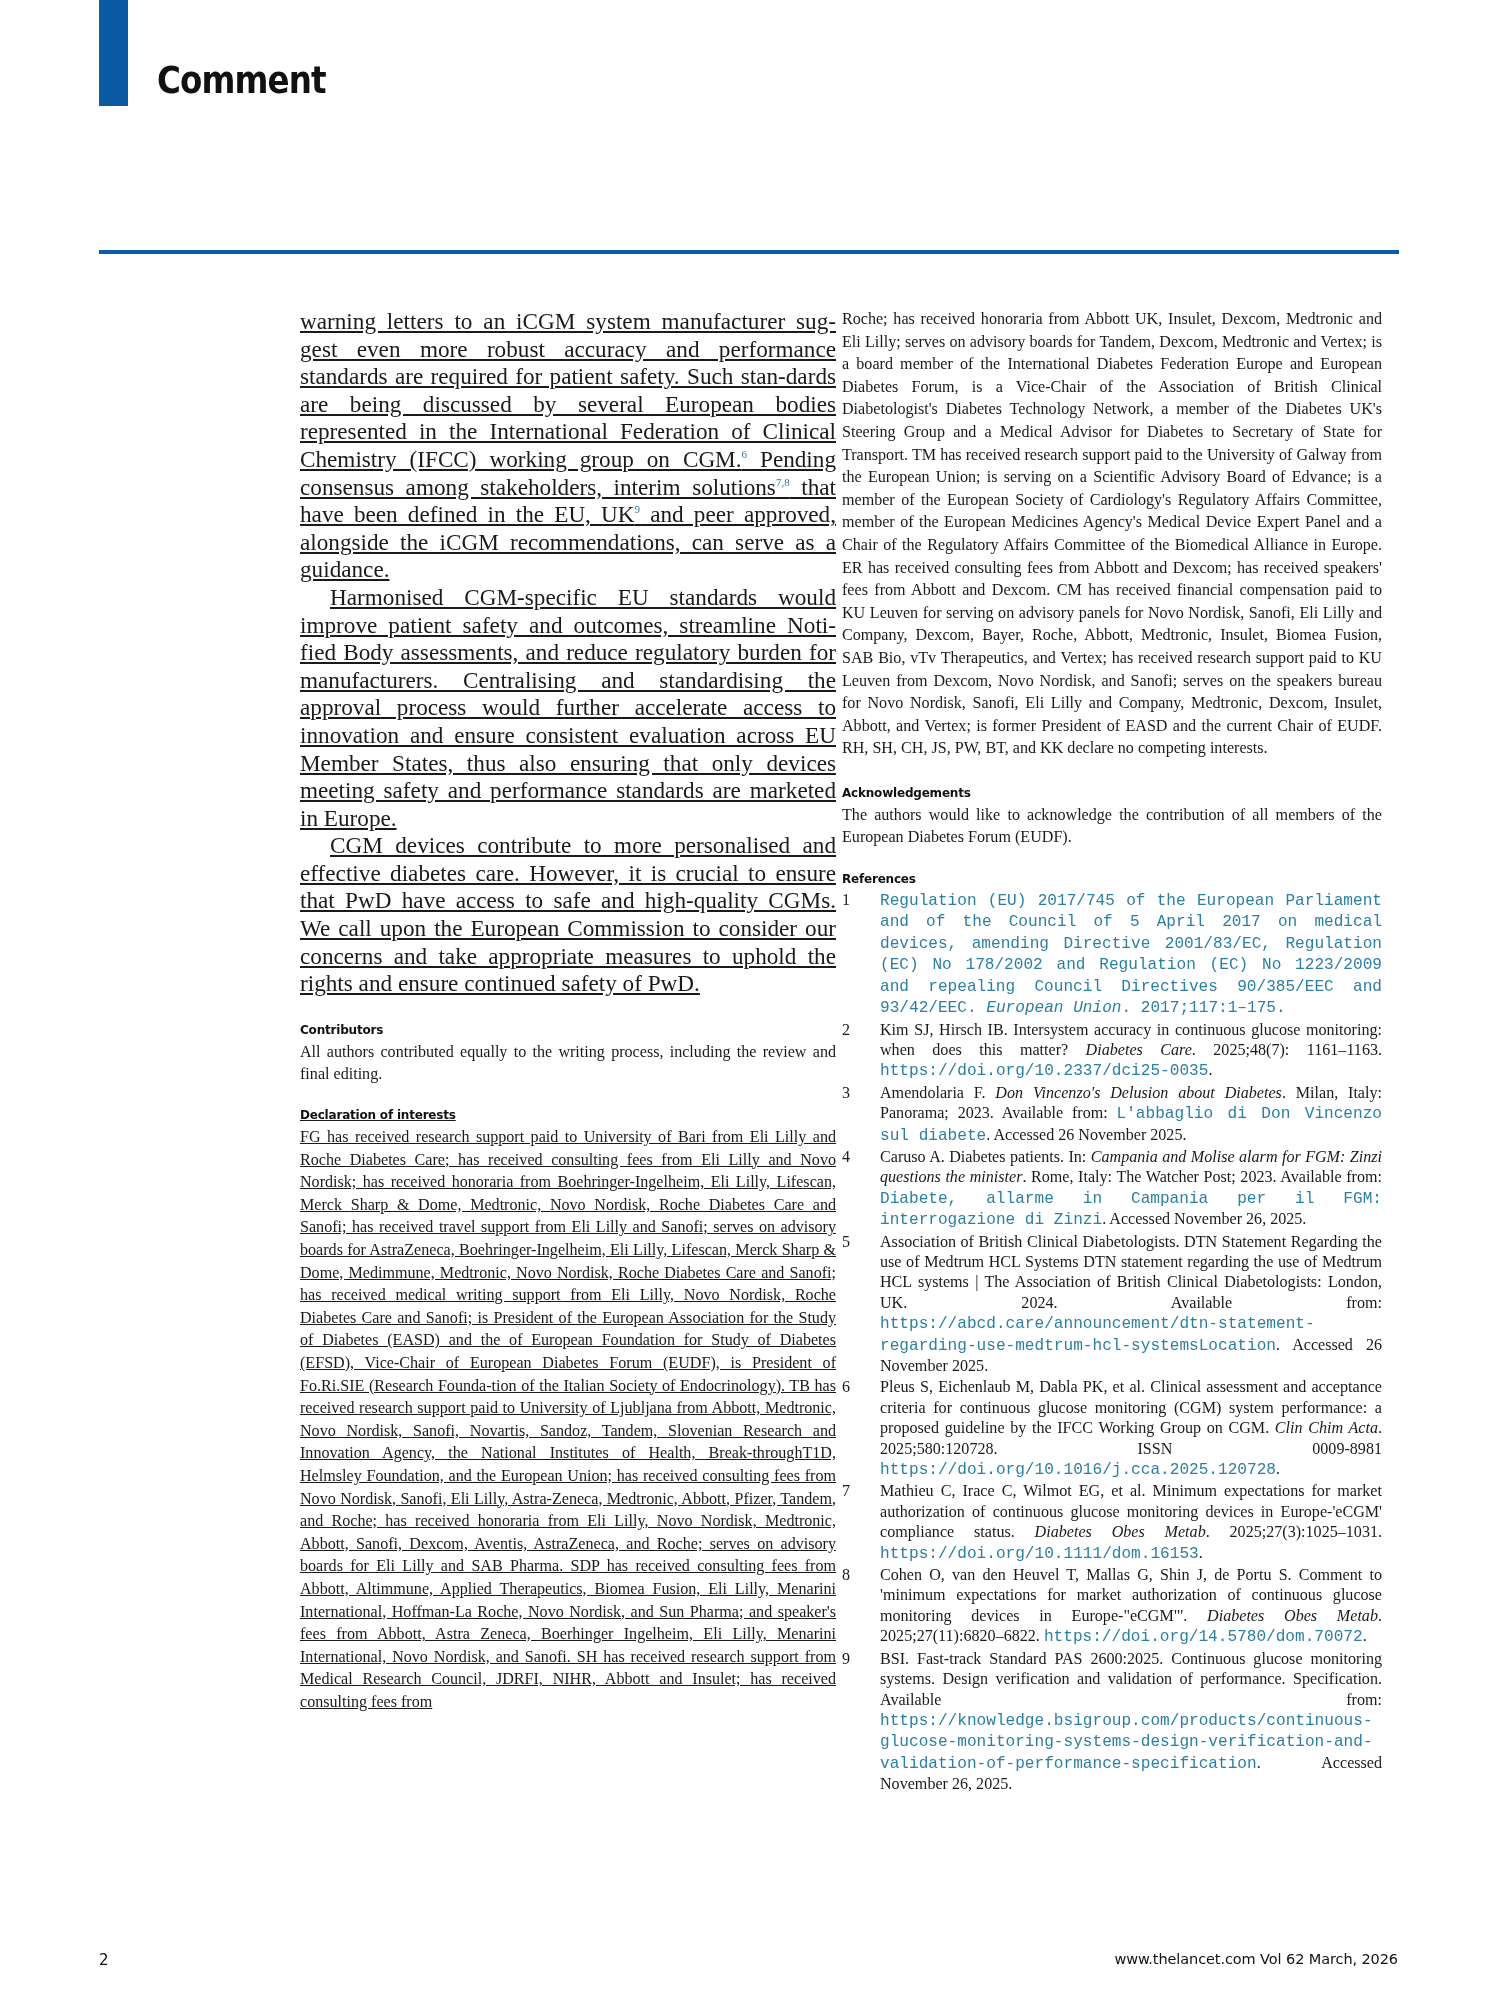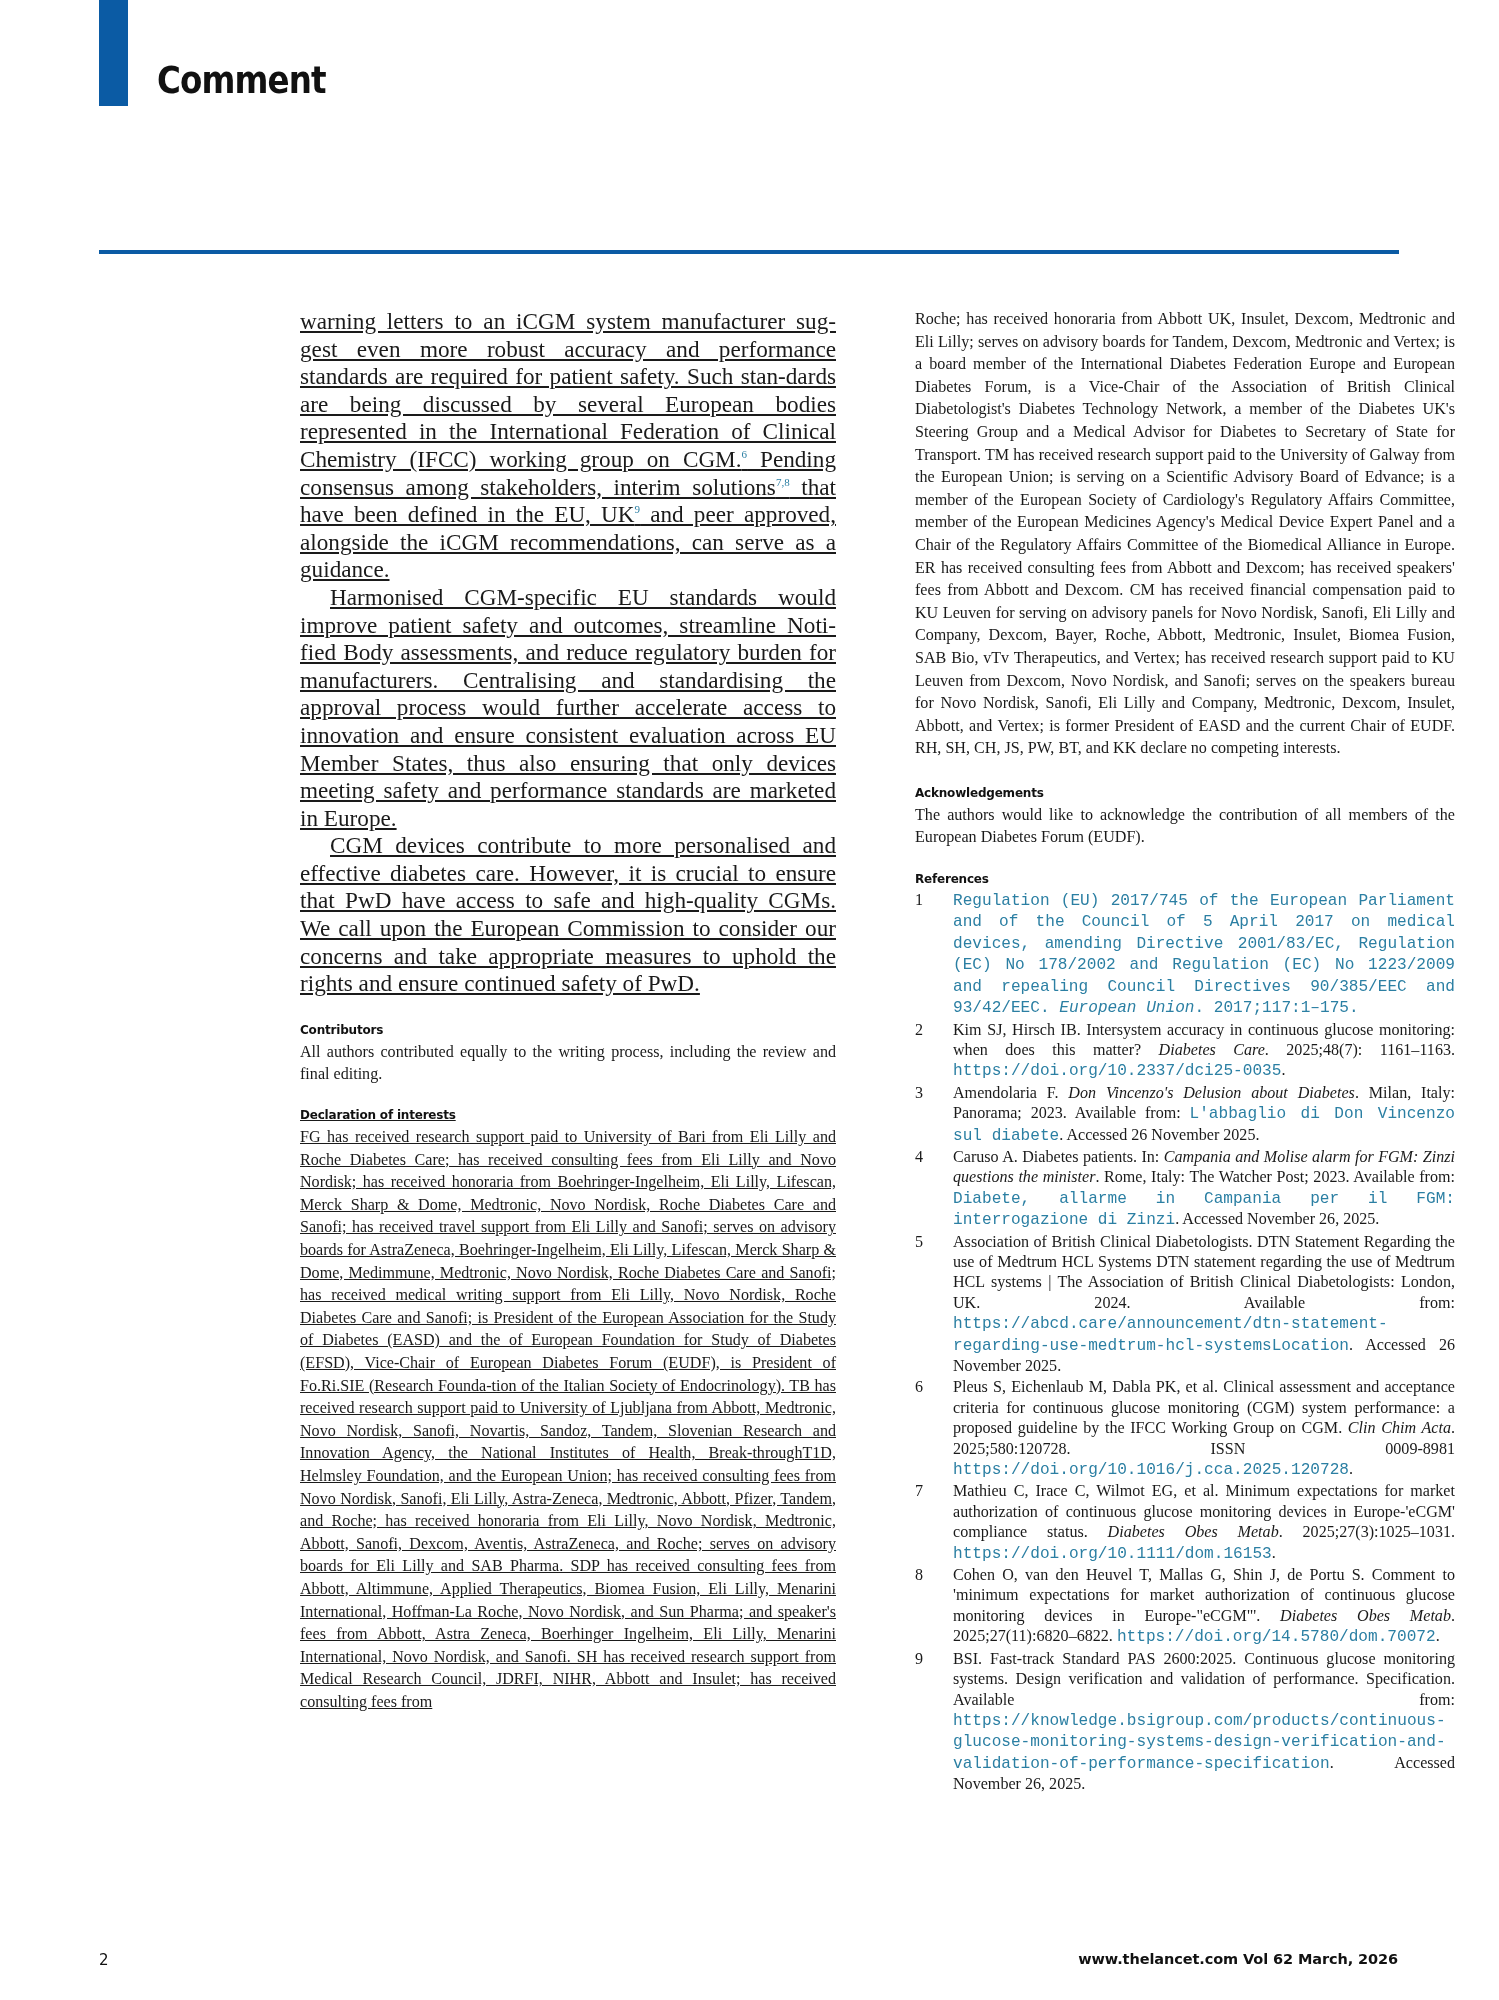--- a/index.html
+++ b/index.html
@@ -3,21 +3,21 @@
 <meta charset="utf-8">
 <style>
   html, body { margin: 0; padding: 0; background: #ffffff; }
   body { width: 1499px; height: 2000px; position: relative; overflow: hidden; color: #1a1a1a; }
   .header-bar { position: absolute; left: 99px; top: 0; width: 29px; height: 106px; background: #0b5ba4; }
   .section-title { position: absolute; left: 157px; top: 62px; font-family: "DejaVu Sans", sans-serif; font-size: 37px; font-weight: bold; letter-spacing: -1px; color: #111; margin: 0; line-height: 1; transform: scaleX(0.88); transform-origin: left top; }
   .header-rule { position: absolute; left: 99px; top: 250px; width: 1300px; height: 4px; background: #0b5ba4; }
 
   .col { position: absolute; top: 308px; font-family: "Liberation Serif", serif; color: #1a1a1a; }
   .col-left { left: 300px; width: 536px; }
-  .col-right { left: 915px; width: 540px; }
+  .col-right { left: 842px; width: 540px; }
 
   .body-para { font-size: 23.2px; line-height: 27.6px; text-align: justify; margin: 0; hyphens: manual; text-decoration: underline; }
   .body-para.indent { text-indent: 30px; }
   sup.cite { font-size: 11px; color: #2b7fa3; vertical-align: 9px; line-height: 0; }
 
   .small-head { font-family: "DejaVu Sans", sans-serif; font-size: 12px; font-weight: bold; margin: 0 0 4px 0; color: #111; letter-spacing: -0.2px; }
   .small-para { font-size: 16.1px; line-height: 22.6px; text-align: justify; margin: 0; }
 
   .contrib-block { margin-top: 25px; }
   .declaration-block { margin-top: 22px; text-decoration: underline; }
@@ -25,21 +25,21 @@
   .ack-block { margin-top: 26px; }
   .ref-block { margin-top: 23px; }
 
   .ref-list { list-style: none; margin: 0; padding: 0; }
   .ref-item { position: relative; padding-left: 38px; font-size: 16.1px; line-height: 20.4px; text-align: justify; margin: 0 0 1px 0; }
   .ref-num { position: absolute; left: 0; top: 0; }
   .link { color: #2b7fa3; text-decoration: none; font-family: Liberation Mono, monospace; }
   em { font-style: italic; }
 
   .page-number { position: absolute; left: 99px; top: 1951px; font-family: "DejaVu Sans", sans-serif; font-size: 15px; color: #111; }
-  .footer-journal { position: absolute; right: 101px; top: 1951px; font-family: "DejaVu Sans", sans-serif; font-size: 14.5px; font-weight: bold; color: #111; letter-spacing: -0.1px; }
+  .footer-journal { position: absolute; right: 101px; top: 1951px; font-family: "DejaVu Sans", sans-serif; font-size: 14.5px; font-weight: normal; color: #111; letter-spacing: -0.1px; }
 </style>
 </head>
 <body>
 
 <div class="header-bar"></div>
 <h1 class="section-title">Comment</h1>
 <div class="header-rule"></div>
 
 <div class="col col-left">
   <div id="body-paragraphs">

